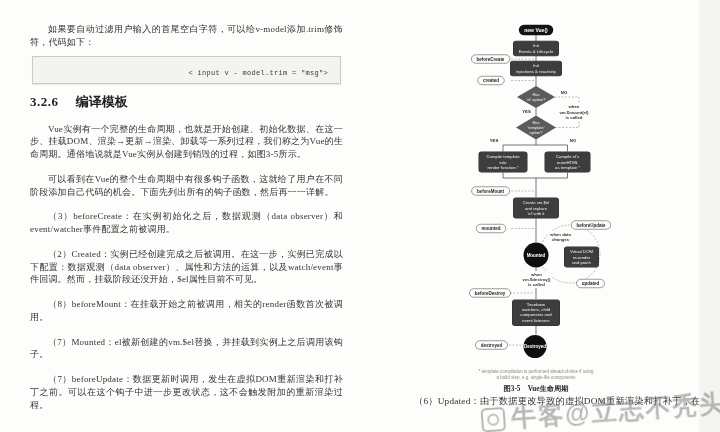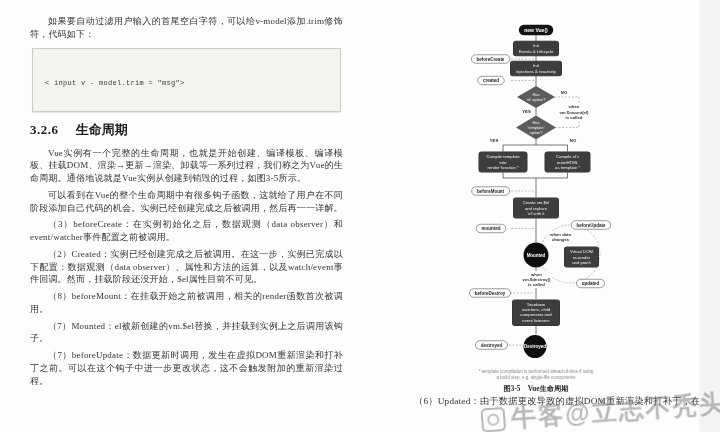--- a/index.html
+++ b/index.html
@@ -6,24 +6,24 @@
   body{width:720px;height:432px;overflow:hidden;background:#f4f4f2;
        font-family:"Liberation Serif","DejaVu Serif",serif;color:#2b2b2b;}
   .screen{position:relative;width:720px;height:432px;overflow:hidden;}
   .page{position:absolute;top:0;bottom:0;background:#fdfdfb;}
   .page-left{left:0;width:369px;padding:11px 26px 0 30px;box-sizing:border-box;}
   .page-right{left:352px;width:347px;overflow:hidden;}
   .divider-a{position:absolute;top:0;bottom:0;left:369px;width:1px;background:#c9c9c6;}
   .divider-b{position:absolute;top:0;bottom:0;left:372px;width:1px;background:#d6d6d3;}
 
   
-  .body-text{font-size:9px;line-height:1.42;margin:4px 0 4px 0;text-align:justify;
+  .body-text{font-size:9px;line-height:1.42;margin:12px 0 4px 0;text-align:justify;
              text-indent:2em;letter-spacing:.2px;color:#333;}
   .code-box{margin:7px 2px 9px 2px;background:#f3f3f0;border:1px solid #c9c9c5;
-            box-shadow:0 1px 1px rgba(0,0,0,.08);padding:22px 12px;}
+            box-shadow:0 1px 1px rgba(0,0,0,.08);padding:4px 12px;text-align:right;}
   .code-box code{font-family:"Liberation Mono","DejaVu Sans Mono",monospace;
                  font-size:7px;color:#3a3a3a;letter-spacing:.3px;}
   .section-heading{font-size:13px;font-weight:bold;margin:9px 0 8px 0;color:#1d1d1d;}
   .section-heading .num{margin-right:14px;letter-spacing:.5px;}
 
   
   .fc-scale{position:absolute;left:0;top:0;width:694px;height:864px;
             transform:scale(.5);transform-origin:0 0;
             font-family:"Liberation Sans","DejaVu Sans",sans-serif;}
   .fc-lines{position:absolute;left:0;top:0;}
@@ -68,24 +68,24 @@
 
 <div class="screen">
 
   <div class="page page-left">
     <p class="body-text">如果要自动过滤用户输入的首尾空白字符，可以给v-model添加.trim修饰符，代码如下：</p>
     <div class="code-box">
       <code>&lt; input v - model.trim = "msg"&gt;</code>
     </div>
     <h3 class="section-heading">
       <span class="num">3.2.6</span>
-      <span>生命周期</span>
+      <span>编译模板</span>
     </h3>
-    <p class="body-text">Vue实例有一个完整的生命周期，也就是开始创建、编译模板、编译模板、挂载DOM、渲染→更新→渲染、卸载等一系列过程，我们称之为Vue的生命周期。通俗地说就是Vue实例从创建到销毁的过程，如图3-5所示。</p>
-    <p class="body-text">可以看到在Vue的整个生命周期中有很多钩子函数，这就给了用户在不同阶段添加自己代码的机会。实例已经创建完成之后被调用，然后再一一详解。</p>
+    <p class="body-text">Vue实例有一个完整的生命周期，也就是开始创建、初始化数据、在这一步、挂载DOM、渲染→更新→渲染、卸载等一系列过程，我们称之为Vue的生命周期。通俗地说就是Vue实例从创建到销毁的过程，如图3-5所示。</p>
+    <p class="body-text">可以看到在Vue的整个生命周期中有很多钩子函数，这就给了用户在不同阶段添加自己代码的机会。下面先列出所有的钩子函数，然后再一一详解。</p>
     <p class="body-text">（3）beforeCreate：在实例初始化之后，数据观测（data   observer）和event/watcher事件配置之前被调用。</p>
     <p class="body-text">（2）Created：实例已经创建完成之后被调用。在这一步，实例已完成以下配置：数据观测（data   observer）、属性和方法的运算，以及watch/event事件回调。然而，挂载阶段还没开始，$el属性目前不可见。</p>
     <p class="body-text">（8）beforeMount：在挂载开始之前被调用，相关的render函数首次被调用。</p>
     <p class="body-text">（7）Mounted：el被新创建的vm.$el替换，并挂载到实例上之后调用该钩子。</p>
     <p class="body-text">（7）beforeUpdate：数据更新时调用，发生在虚拟DOM重新渲染和打补丁之前。可以在这个钩子中进一步更改状态，这不会触发附加的重新渲染过程。</p>
   </div>
 
   <div class="divider-a"></div>
   <div class="divider-b"></div>
 

